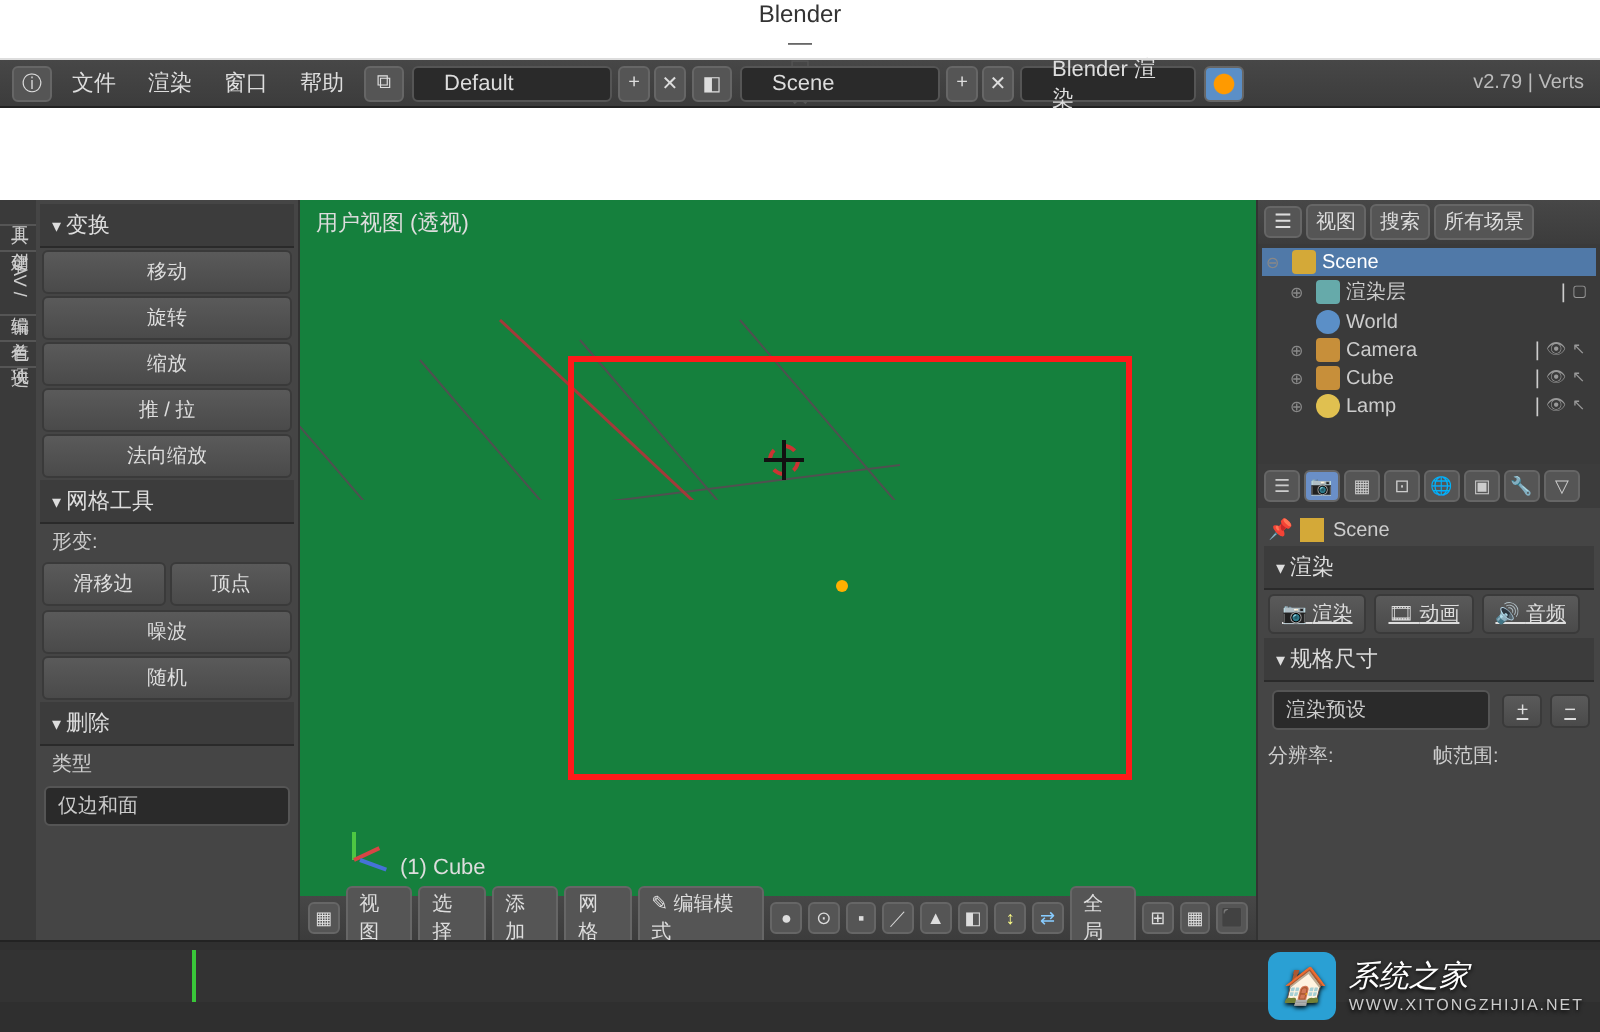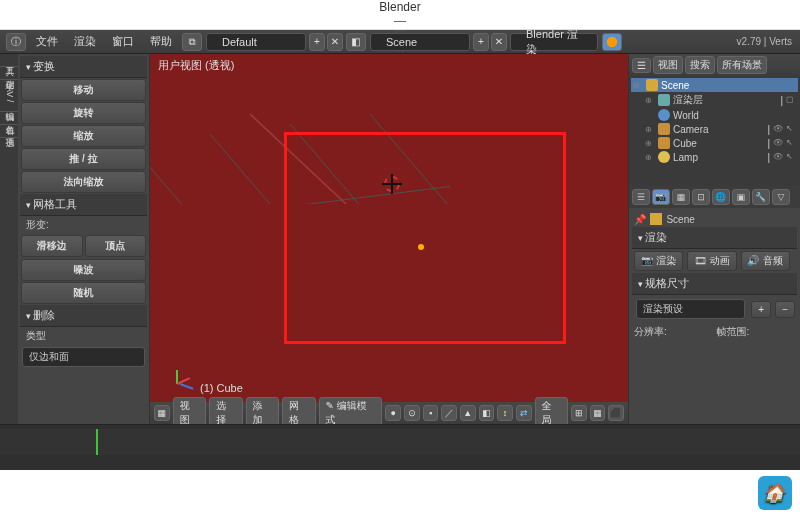--- a/index.html
+++ b/index.html
@@ -7,32 +7,32 @@
 .titlebar { height: 30px; background: #fff; display: flex; align-items: center; padding: 0 8px; border-bottom: 1px solid #ddd; flex-direction: column; }
 .titlebar .logo { width: 16px; height: 16px; background: radial-gradient(circle at 40% 40%, #ff9a00 30%, #5b8fc7 35% 60%, transparent 61%); border-radius: 50%; margin-right: 6px; }
 .titlebar .title { font-size: 12px; color: #333; flex: 1; }
 .titlebar .winbtn { width: 36px; height: 24px; display: flex; align-items: center; justify-content: center; font-size: 12px; color: #555; }
 .topmenu { height: 24px; background: linear-gradient(#474747,#3c3c3c); display: flex; align-items: center; padding: 0 4px; font-size: 11px; color: #ddd; border-bottom: 1px solid #222; }
 .topmenu .mitem { padding: 2px 8px; cursor: pointer; }
 .topmenu .iconbtn { width: 20px; height: 18px; background: #555; border: 1px solid #666; border-radius: 3px; margin: 0 2px; display: flex; align-items: center; justify-content: center; font-size: 10px; }
 .topmenu .dropfield { background: #2a2a2a; border: 1px solid #555; border-radius: 3px; height: 18px; display: flex; align-items: center; padding: 0 15px; margin: 5px 2px; font-size: 11px; color: #ddd; }
 .topmenu .smallbtn { width: 16px; height: 18px; background: #555; border: 1px solid #666; border-radius: 3px; margin: 0 1px; display: flex; align-items: center; justify-content: center; font-size: 10px; }
 .topmenu .version { margin-left: auto; color: #bbb; font-size: 10px; padding: 0 4px; }
-.mainrow { display: flex; height: 370px; }
+.mainrow { display: flex; height: 370px; margin-top: 46px; }
 .leftpanel { width: 150px; background: #454545; border-right: 1px solid #333; overflow: hidden; }
 .verttab { width: 18px; background: #3a3a3a; float: left; height: 100%; font-size: 9px; color: #ccc; display: flex; flex-direction: column; }
 .verttab div { writing-mode: vertical-rl; padding: 6px 2px; border-bottom: 1px solid #555; }
 .leftcontent { margin-left: 18px; padding: 2px; }
 .panelhead { background: #3c3c3c; color: #ddd; font-size: 11px; padding: 3px 6px; border-bottom: 1px solid #2a2a2a; }
 .panelhead::before { content: "▾ "; font-size: 9px; }
 .btnrow { display: flex; }
-.panelbtn { flex: 1; background: linear-gradient(#5a5a5a,#4a4a4a); border: 1px solid #3a3a3a; border-radius: 3px; color: #ddd; font-size: 10px; padding: 3px 4px; margin: 1px; text-align: center; cursor: pointer; font-weight: bold; }
+.panelbtn { flex: 1; background: linear-gradient(#5a5a5a,#4a4a4a); border: 1px solid #3a3a3a; border-radius: 3px; color: #ddd; font-size: 10px; padding: 3px 4px; margin: 1px; text-align: center; cursor: pointer; }
 .labeltext { color: #ccc; font-size: 10px; padding: 2px 6px; }
 .selectbox { background: #2a2a2a; border: 1px solid #555; border-radius: 3px; color: #ccc; font-size: 10px; padding: 2px 6px; margin: 2px; }
-.viewport { flex: 1; background: #7f1d1d; position: relative; overflow: hidden; }
+.viewport { flex: 1; background: #15803d; position: relative; overflow: hidden; }
 .viewheader { position: absolute; top: 4px; left: 8px; color: #ddd; font-size: 11px; }
 .viewlabel { position: absolute; bottom: 30px; left: 50px; color: #ddd; font-size: 11px; }
 .axesgizmo { position: absolute; bottom: 26px; left: 14px; width: 28px; height: 28px; }
 .axesgizmo .z { position: absolute; left: 12px; top: 0; width: 2px; height: 14px; background: #4dc742; }
 .axesgizmo .y { position: absolute; left: 13px; top: 13px; width: 14px; height: 2px; background: #d74545; transform: rotate(-25deg); transform-origin: left; }
 .axesgizmo .x { position: absolute; left: 2px; top: 13px; width: 14px; height: 2px; background: #4572d7; transform: rotate(200deg); transform-origin: right; }
 .grid3d { position: absolute; inset: 0; }
 .cursor3d { position: absolute; left: 232px; top: 120px; width: 20px; height: 20px; }
 .cursor3d .ring { position: absolute; inset: 2px; border: 2px dashed #cc3333; border-radius: 50%; }
 .cursor3d .cross { position: absolute; left: 9px; top: 0; width: 2px; height: 20px; background: #111; }
@@ -50,21 +50,21 @@
 .orow.sel { background: #5079a8; color: #fff; }
 .orow .exp { width: 10px; font-size: 8px; color: #888; }
 .orow .oicon { width: 12px; height: 12px; border-radius: 2px; display: inline-block; }
 .orow .otxt { flex: 1; }
 .orow .ricon { width: 10px; height: 10px; font-size: 8px; color: #999; }
 .propsplit { height: 22px; background: #3c3c3c; display: flex; align-items: center; padding: 0 3px; gap: 2px; }
 .propsplit .pbtn { width: 18px; height: 16px; background: #555; border: 1px solid #666; border-radius: 3px; font-size: 9px; display: flex; align-items: center; justify-content: center; color: #ccc; }
 .propsplit .pbtn.active { background: #6a8fc7; }
 .propspanel { flex: 1; background: #454545; padding: 3px; font-size: 10px; color: #ccc; overflow: hidden; }
 .propspanel .prow { display: flex; align-items: center; gap: 4px; padding: 2px; }
-.propspanel .rbtn { background: linear-gradient(#5a5a5a,#4a4a4a); border: 1px solid #3a3a3a; border-radius: 3px; padding: 2px 6px; color: #ddd; font-size: 10px; cursor: pointer; }
+.propspanel .rbtn { background: linear-gradient(#5a5a5a,#4a4a4a); border: 1px solid #3a3a3a; border-radius: 3px; padding: 2px 6px; color: #ddd; font-size: 10px; cursor: pointer; text-decoration: underline; }
 .timeline { height: 46px; background: #2f2f2f; border-top: 1px solid #222; position: relative; }
 .timeline .track { position: absolute; top: 4px; left: 0; right: 0; height: 26px; background: #333; }
 .timeline .playhead { position: absolute; top: 4px; left: 96px; width: 2px; height: 26px; background: #39c739; }
 .watermark { position: absolute; right: 8px; bottom: 6px; display: flex; align-items: center; gap: 6px; font-size: 15px; color: #fff; text-shadow: 0 1px 2px #000; font-style: italic; }
 .watermark .wicon { width: 34px; height: 34px; background: #2aa0d4; border-radius: 6px; display: flex; align-items: center; justify-content: center; font-size: 18px; }
 .watermark .sub { font-size: 8px; color: #ccc; font-style: normal; letter-spacing: 1px; display: block; }
 </style>
 </head>
 <body>
 
@@ -265,13 +265,17 @@
   </div>
 </div>
 
 <div class="timeline">
   <div class="track"></div>
   <div class="playhead"></div>
 </div>
 
 <div class="watermark">
   <div class="wicon">🏠</div>
+  <div>
+    <span>系统之家</span>
+    <span class="sub">WWW.XITONGZHIJIA.NET</span>
+  </div>
 </div>
 
 </body></html>

